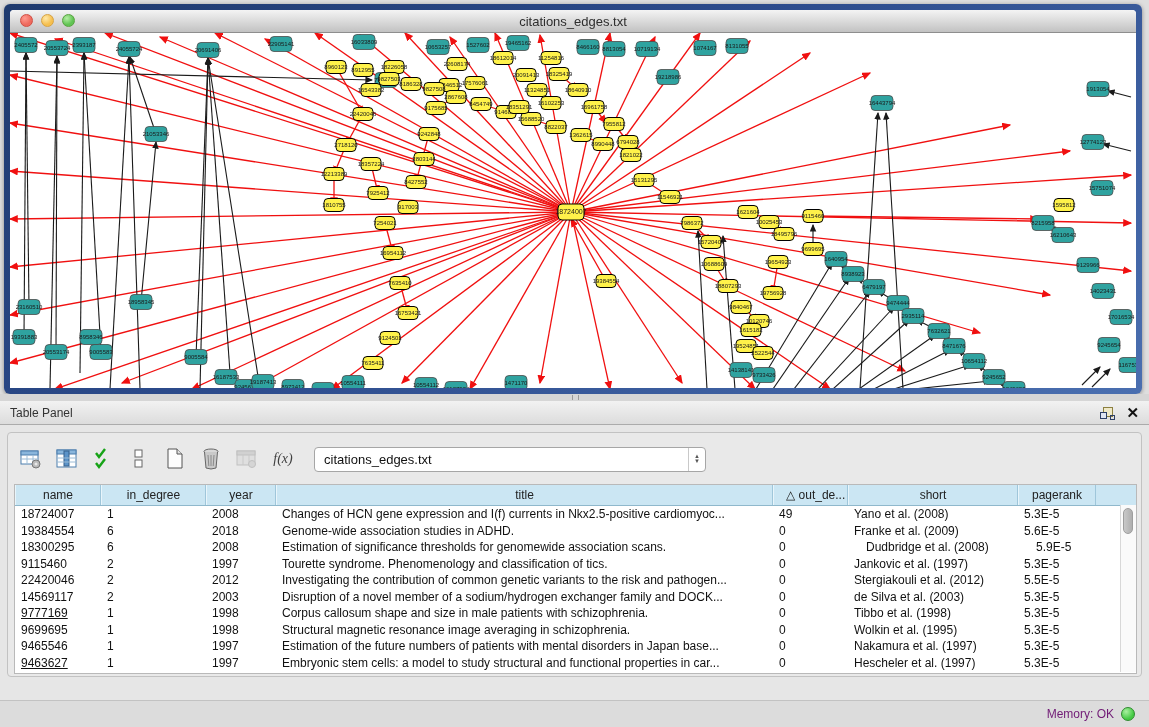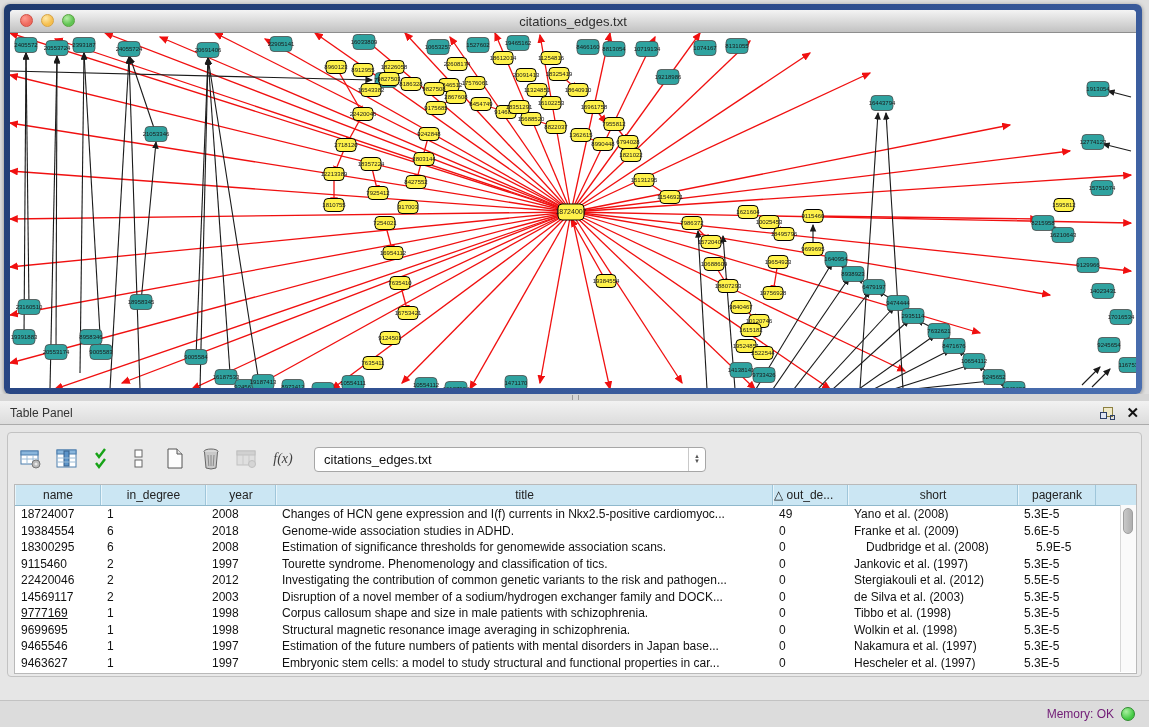--- a/index.html
+++ b/index.html
@@ -46,21 +46,21 @@
       border-radius:4px;display:flex;align-items:center;font-size:13px;color:#111;}
   .combo .val{flex:1;padding:0 9px;}
   .combo .step{width:16px;height:100%;border-left:1px solid #c9c9c9;display:flex;flex-direction:column;
       align-items:center;justify-content:center;color:#555;font-size:6px;line-height:5px;}
   
   .grid{position:absolute;left:6px;top:51px;width:1121px;height:188px;background:#fff;
       border:1px solid #b9b9b9;overflow:hidden;}
   .hdr-row{display:flex;height:20px;border-bottom:1px solid #8fb8cc;background:#cbe6f3;}
   .hdr-cell{box-sizing:border-box;border-right:1px solid #9fc6da;border-left:1px solid #e8f5fb;
       font-size:12px;color:#222;display:flex;align-items:center;justify-content:center;overflow:hidden;white-space:nowrap;}
-  .hdr-cell.sorted{justify-content:flex-start;padding-left:0;}
+  .hdr-cell.sorted{justify-content:flex-start;padding-left:12px;}
   .tbody .trow{display:flex;height:16.5px;font-size:12px;color:#111;}
   .tbody .tcell{box-sizing:border-box;padding:1px 0 0 6px;overflow:hidden;white-space:nowrap;}
   .vscroll{position:absolute;right:0;top:20px;width:15px;height:167px;background:#fafafa;border-left:1px solid #d8d8d8;}
   .vthumb{position:absolute;left:2px;top:3px;width:10px;height:26px;background:linear-gradient(90deg,#c9c9c9,#aeaeae);
       border-radius:5px;border:1px solid #9e9e9e;box-sizing:border-box;}
   
   .tabs{position:absolute;left:0;top:273px;width:1149px;display:flex;justify-content:center;}
   .seg{display:flex;border:1px solid #9a9a9a;border-radius:5px;overflow:hidden;
       background:#fdfdfd;box-shadow:0 1px 0 rgba(255,255,255,.7);}
   .seg .tab{padding:2px 13px;font-size:13px;color:#222;border-right:1px solid #b5b5b5;
@@ -622,34 +622,34 @@
             <div class="tcell" style="width: 75px;">0</div>
             <div class="tcell" style="width: 170px;">Tibbo et al. (1998)</div>
             <div class="tcell" style="width: 78px;">5.3E-5</div>
           </div>
           <div class="trow">
             <div class="tcell" style="width: 86px;">9699695</div>
             <div class="tcell" style="width: 105px;">1</div>
             <div class="tcell" style="width: 70px;">1998</div>
             <div class="tcell" style="width: 497px;">Structural magnetic resonance image averaging in schizophrenia.</div>
             <div class="tcell" style="width: 75px;">0</div>
-            <div class="tcell" style="width: 170px;">Wolkin et al. (1998)</div>
+            <div class="tcell" style="width: 170px;">Wolkin et al. (1995)</div>
             <div class="tcell" style="width: 78px;">5.3E-5</div>
           </div>
           <div class="trow">
             <div class="tcell" style="width: 86px;">9465546</div>
             <div class="tcell" style="width: 105px;">1</div>
             <div class="tcell" style="width: 70px;">1997</div>
             <div class="tcell" style="width: 497px;">Estimation of the future numbers of patients with mental disorders in Japan base...</div>
             <div class="tcell" style="width: 75px;">0</div>
             <div class="tcell" style="width: 170px;">Nakamura et al. (1997)</div>
             <div class="tcell" style="width: 78px;">5.3E-5</div>
           </div>
           <div class="trow">
-            <div class="tcell" style="width: 86px;">9463627</div>
+            <div class="tcell" style="width: 86px; text-decoration: underline;">9463627</div>
             <div class="tcell" style="width: 105px;">1</div>
             <div class="tcell" style="width: 70px;">1997</div>
             <div class="tcell" style="width: 497px;">Embryonic stem cells: a model to study structural and functional properties in car...</div>
             <div class="tcell" style="width: 75px;">0</div>
             <div class="tcell" style="width: 170px;">Hescheler et al. (1997)</div>
             <div class="tcell" style="width: 78px;">5.3E-5</div>
           </div>
         </div>
       <div class="vscroll">
           <div class="vthumb"></div>

